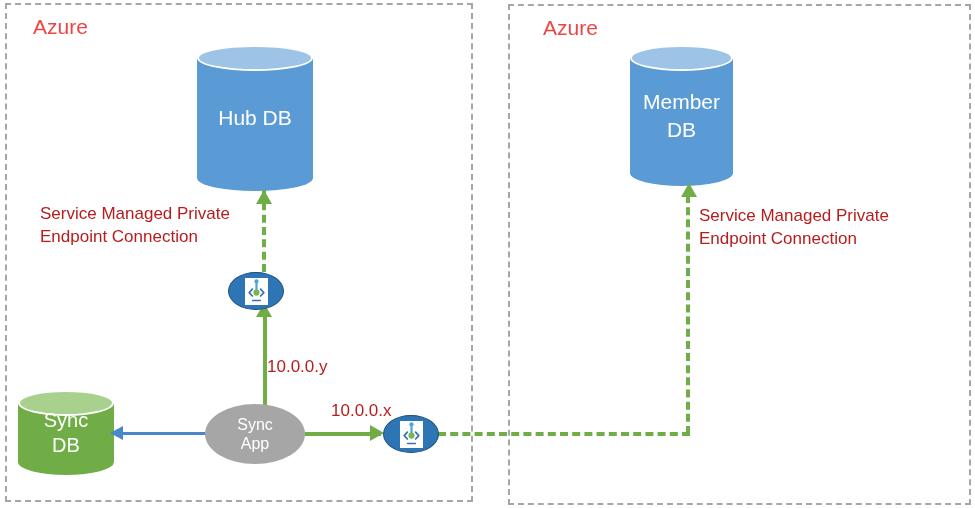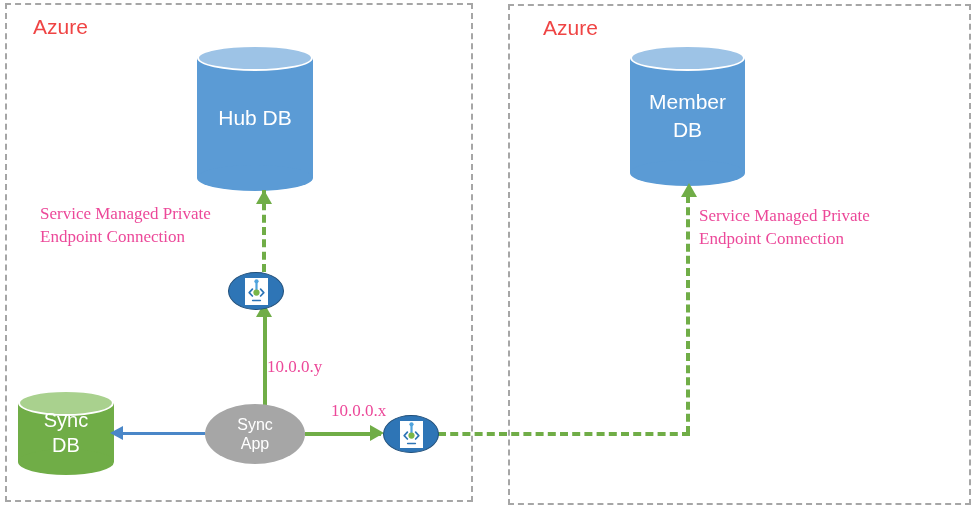--- a/index.html
+++ b/index.html
@@ -73,21 +73,21 @@
     line-height: 1.25;
     z-index: 3;
     white-space: pre-line;
   }
   
   .cyl.green .body   { background: #70ad47; }
   .cyl.green .top    { background: #a9d18e; }
   .cyl.green .bottom { background: #70ad47; }
 
   #cyl-hub    { left: 197px; top: 45px;  width: 116px; height: 146px; }
-  #cyl-member { left: 630px; top: 45px;  width: 115px; height: 141px; text-decoration: underline; }
+  #cyl-member { left: 630px; top: 45px;  width: 103px; height: 141px; text-decoration: underline; }
   #cyl-sync   { left: 18px;  top: 390px; width: 96px;  height: 85px; }
   #cyl-sync .cyl-label { font-size: 20px; }
   #cyl-member .cyl-label { line-height: 1.3; }
 
   
   #sync-app {
     position: absolute;
     left: 205px; top: 404px;
     width: 100px; height: 60px;
     border-radius: 50%;
@@ -186,25 +186,24 @@
   #ah-hub-db     { left: 256px; top: 190px; }
   #ah-hub-pe     { left: 256px; top: 303px; }
   #ah-member-db  { left: 681px; top: 183px; }
   #ah-member-pe  { left: 370px; top: 425px; }
   #ah-sync-db    { left: 110px; top: 426px; }
 
   
   .lbl {
     position: absolute;
     font-size: 17px;
-    color: #ec4899;
+    color: #b91c1c;
     line-height: 1.35;
     white-space: pre-line;
     z-index: 7;
-    font-family: Liberation Serif, serif;
   }
   #lbl-hub-conn    { left: 40px;  top: 203px; width: 215px; }
   #lbl-member-conn { left: 699px; top: 205px; width: 225px; }
   #lbl-smpe {
     left: 297px; top: 297px; width: 170px;
     font-weight: bold; font-size: 17.5px; text-align: center;
     line-height: 1.35;
   }
   #lbl-ip-y { left: 267px; top: 356px; font-size: 17px; }
   #lbl-ip-x { left: 331px; top: 400px; font-size: 17px; }

